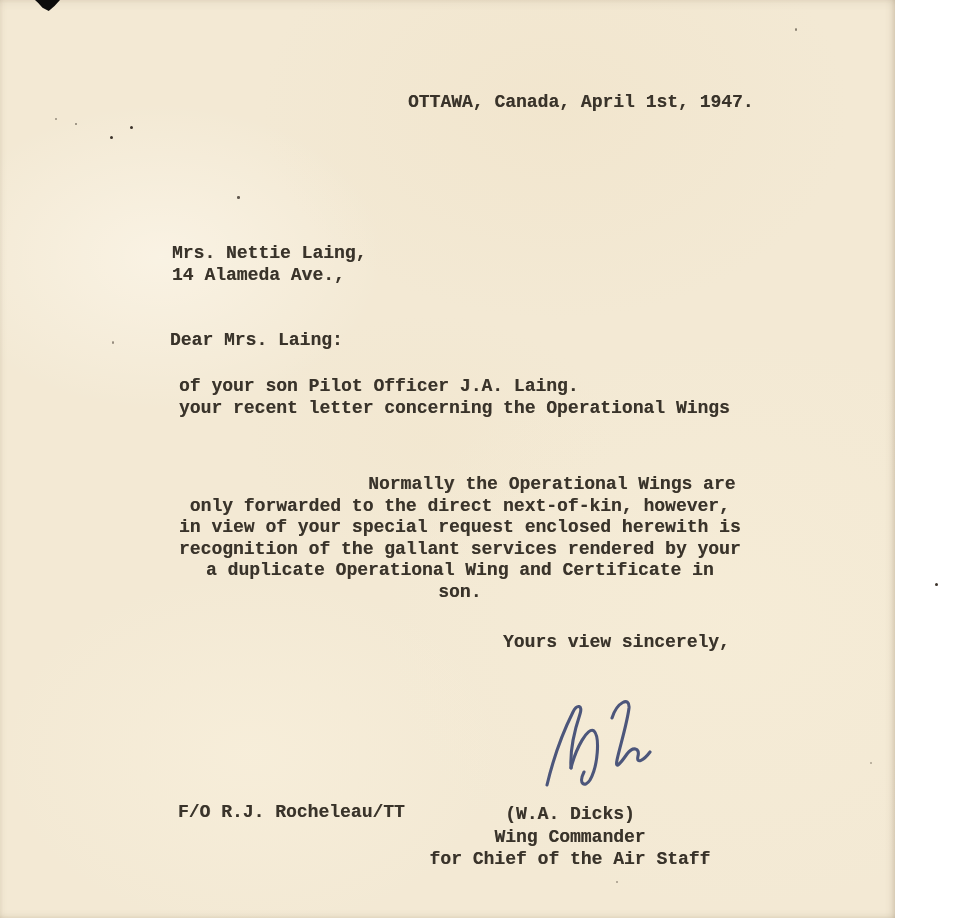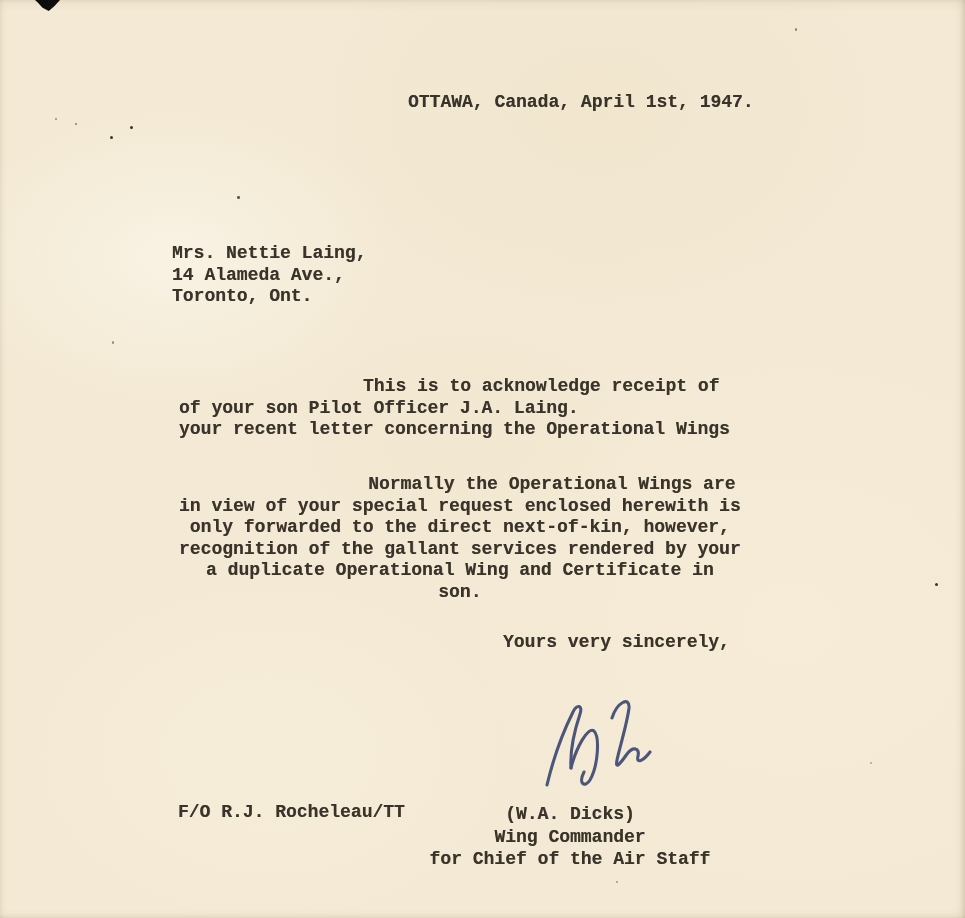--- a/index.html
+++ b/index.html
@@ -4,21 +4,21 @@
 <style>
   html, body {
     margin: 0;
     padding: 0;
     width: 965px;
     height: 918px;
     overflow: hidden;
   }
   .page {
     position: relative;
-    width: 965px;
+    width: 895px;
     height: 918px;
     background:
       radial-gradient(ellipse 320px 220px at 18% 28%, rgba(255,250,240,0.55), transparent 70%),
       radial-gradient(ellipse 420px 300px at 62% 12%, rgba(238,222,192,0.30), transparent 70%),
       radial-gradient(ellipse 520px 420px at 82% 68%, rgba(249,240,218,0.40), transparent 70%),
       radial-gradient(ellipse 360px 260px at 28% 82%, rgba(251,243,224,0.45), transparent 70%),
       radial-gradient(ellipse 260px 180px at 48% 48%, rgba(240,226,198,0.25), transparent 70%),
       #f3e9d4;
     box-shadow:
       inset -7px 0 10px -7px rgba(120,100,70,0.38),
@@ -84,40 +84,39 @@
   <div class="speck" style="left:935px; top:583px; width:3px;  height:3px;"></div>
   <div class="speck" style="left:112px; top:341px; width:2px;  height:3px; opacity:.55;"></div>
   <div class="speck" style="left:616px; top:881px; width:2px;  height:2px; opacity:.45;"></div>
   <div class="speck" style="left:870px; top:762px; width:2px;  height:2px; opacity:.4;"></div>
 
   <div class="abs line dateline">OTTAWA, Canada, April 1st, 1947.</div>
 
   <div class="abs addr">
     <div class="line">Mrs. Nettie Laing,</div>
     <div class="line">14 Alameda Ave.,</div>
-    <div class="line">Toronto, Ont.</div>
   </div>
 
+  <div class="abs line salutation">Dear Mrs. Laing:</div>
 
   <div class="abs para p1">
-    <div class="line indent">This is to acknowledge receipt of</div>
     <div class="line">of your son Pilot Officer J.A. Laing.</div>
     <div class="line">your recent letter concerning the Operational Wings</div>
   </div>
 
   <div class="abs para p2">
     <div class="line indent">Normally the Operational Wings are</div>
+    <div class="line">only forwarded to the direct next-of-kin, however,</div>
     <div class="line">in view of your special request enclosed herewith is</div>
-    <div class="line">only forwarded to the direct next-of-kin, however,</div>
     <div class="line">recognition of the gallant services rendered by your</div>
     <div class="line">a duplicate Operational Wing and Certificate in</div>
     <div class="line">son.</div>
   </div>
 
-  <div class="abs line closing">Yours very sincerely,</div>
+  <div class="abs line closing">Yours view sincerely,</div>
 
   <svg class="signature-svg" viewBox="0 0 118 98">
     <g fill="none" stroke="#3e4a74" stroke-width="3.1" stroke-linecap="round" stroke-linejoin="round" opacity="0.92">
       <path d="M 7 89 C 12 68, 22 38, 33 16 C 37 8, 43 9, 40 18 C 34 36, 30 56, 31 72"></path>
       <path d="M 31 72 C 36 52, 48 30, 54 35 C 60 41, 58 70, 50 84 C 45 92, 38 88, 44 76"></path>
       <path d="M 72 22 C 77 6, 90 0, 89 12 C 87 28, 80 50, 77 64 C 75 74, 80 68, 87 58 C 93 50, 100 52, 98 60 C 96 69, 104 64, 110 56"></path>
     </g>
   </svg>
 
   <div class="abs line reference">F/O R.J. Rocheleau/TT</div>

